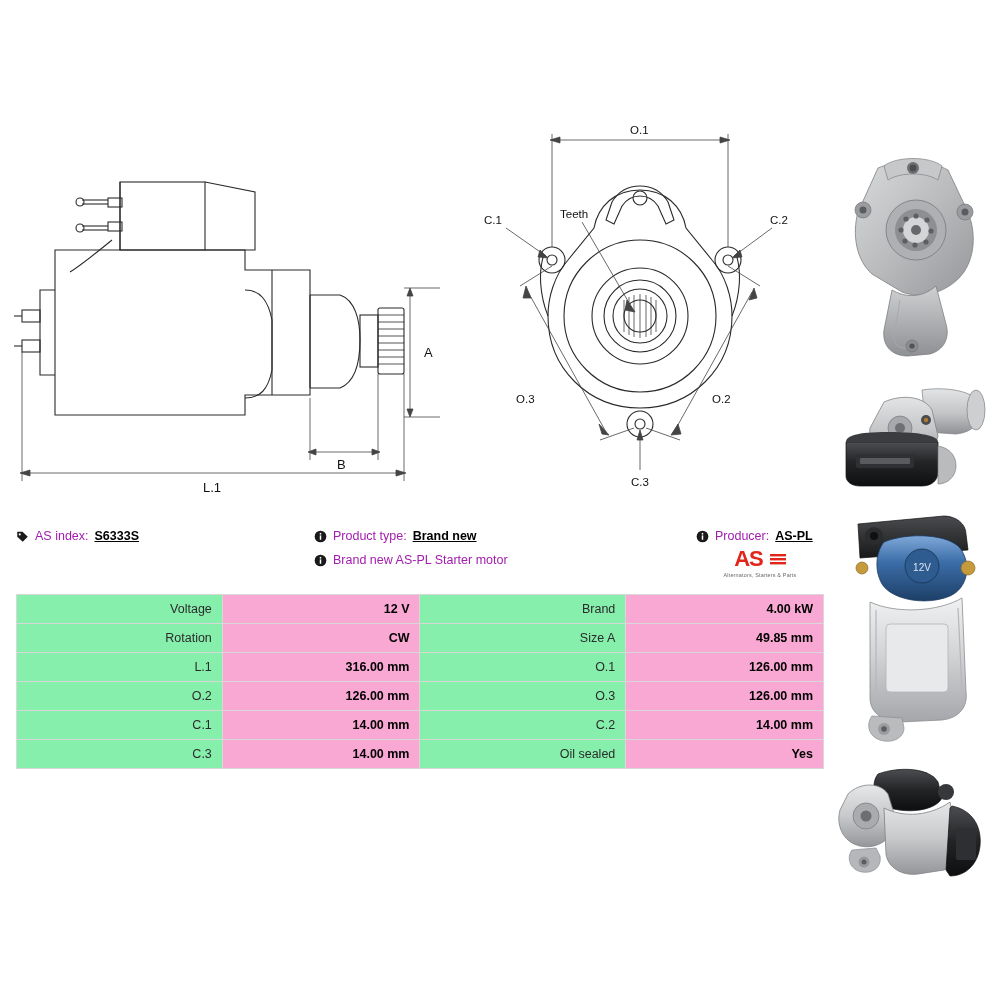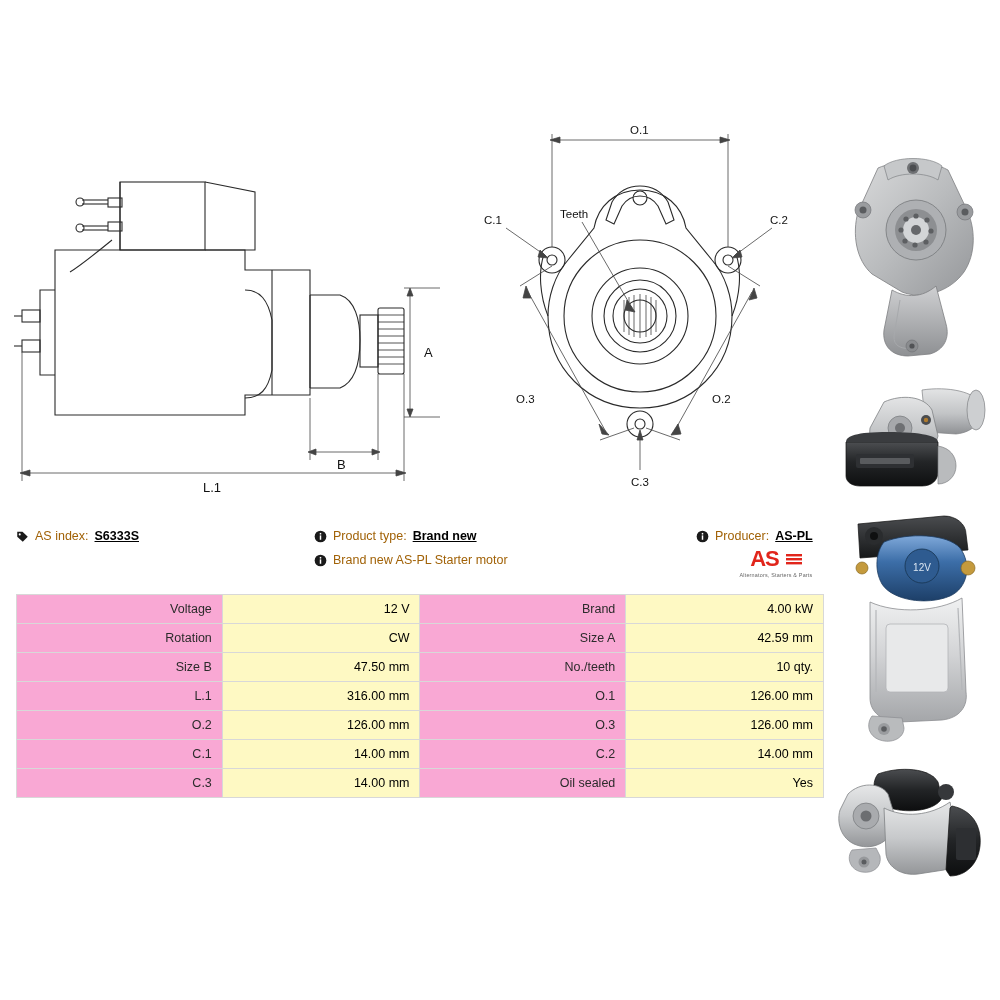--- a/index.html
+++ b/index.html
@@ -34,31 +34,31 @@
   }
   .info-col { position: absolute; top: 0; }
   .info-col.c1 { left: 0; width: 290px; }
   .info-col.c2 { left: 298px; width: 300px; }
   .info-col.c3 { left: 680px; width: 150px; text-align: center; }
   .info-line {
     display: flex; align-items: center;
     gap: 6px; height: 24px;
     white-space: nowrap;
   }
-  .info-line .lbl { color: #a16207; }
+  .info-line .lbl { color: #a21caf; }
   .info-line .val { font-weight: bold; color: #000; text-decoration: underline; }
   .std-line { color: #e1251b; font-weight: bold; letter-spacing: 0.2px; }
 
   .ico { display: inline-block; line-height: 0; }
   .ico svg { display: block; }
 
   
   .as-logo {
     position: absolute;
-    left: 716px; top: 548px;
+    left: 700px; top: 548px;
     width: 120px; height: 34px;
     text-align: center;
   }
   .as-logo .as-mark {
     font-size: 22px; font-weight: bold; color: #e1251b;
     letter-spacing: -1px; line-height: 22px;
   }
   .as-logo .as-mark .bars {
     display: inline-block; vertical-align: middle; margin-left: 2px;
   }
@@ -77,27 +77,28 @@
   .spec-table td {
     border: 1px solid #d8d8d8;
     padding: 7px 10px;
     height: 29px;
     vertical-align: middle;
   }
   .spec-table td.k {
     width: 202px;
     text-align: right;
     color: #2b2b2b;
-    background: #f9a8d4;
+    background: #86efac;
   }
   .spec-table td.v {
     width: 194px;
     text-align: right;
     color: #000;
-    background: #fef9c3;
+    background: #f9a8d4;
+    font-weight: bold;
   }
   .spec-table tr.tall td { height: 44px; }
 
   
   .photos {
     position: absolute;
     left: 826px; top: 150px;
     width: 168px;
   }
   .photo {
@@ -360,27 +361,21 @@
       <tr>
         <td class="k">Voltage</td>
         <td class="v">12 V</td>
         <td class="k">Brand</td>
         <td class="v">4.00 kW</td>
       </tr>
       <tr>
         <td class="k">Rotation</td>
         <td class="v">CW</td>
         <td class="k">Size A</td>
-        <td class="v">42.59 mm</td>
-      </tr>
-      <tr>
-        <td class="k">Size B</td>
-        <td class="v">47.50 mm</td>
-        <td class="k">No./teeth</td>
-        <td class="v">10 qty.</td>
+        <td class="v">49.85 mm</td>
       </tr>
       <tr>
         <td class="k">L.1</td>
         <td class="v">316.00 mm</td>
         <td class="k">O.1</td>
         <td class="v">126.00 mm</td>
       </tr>
       <tr>
         <td class="k">O.2</td>
         <td class="v">126.00 mm</td>

